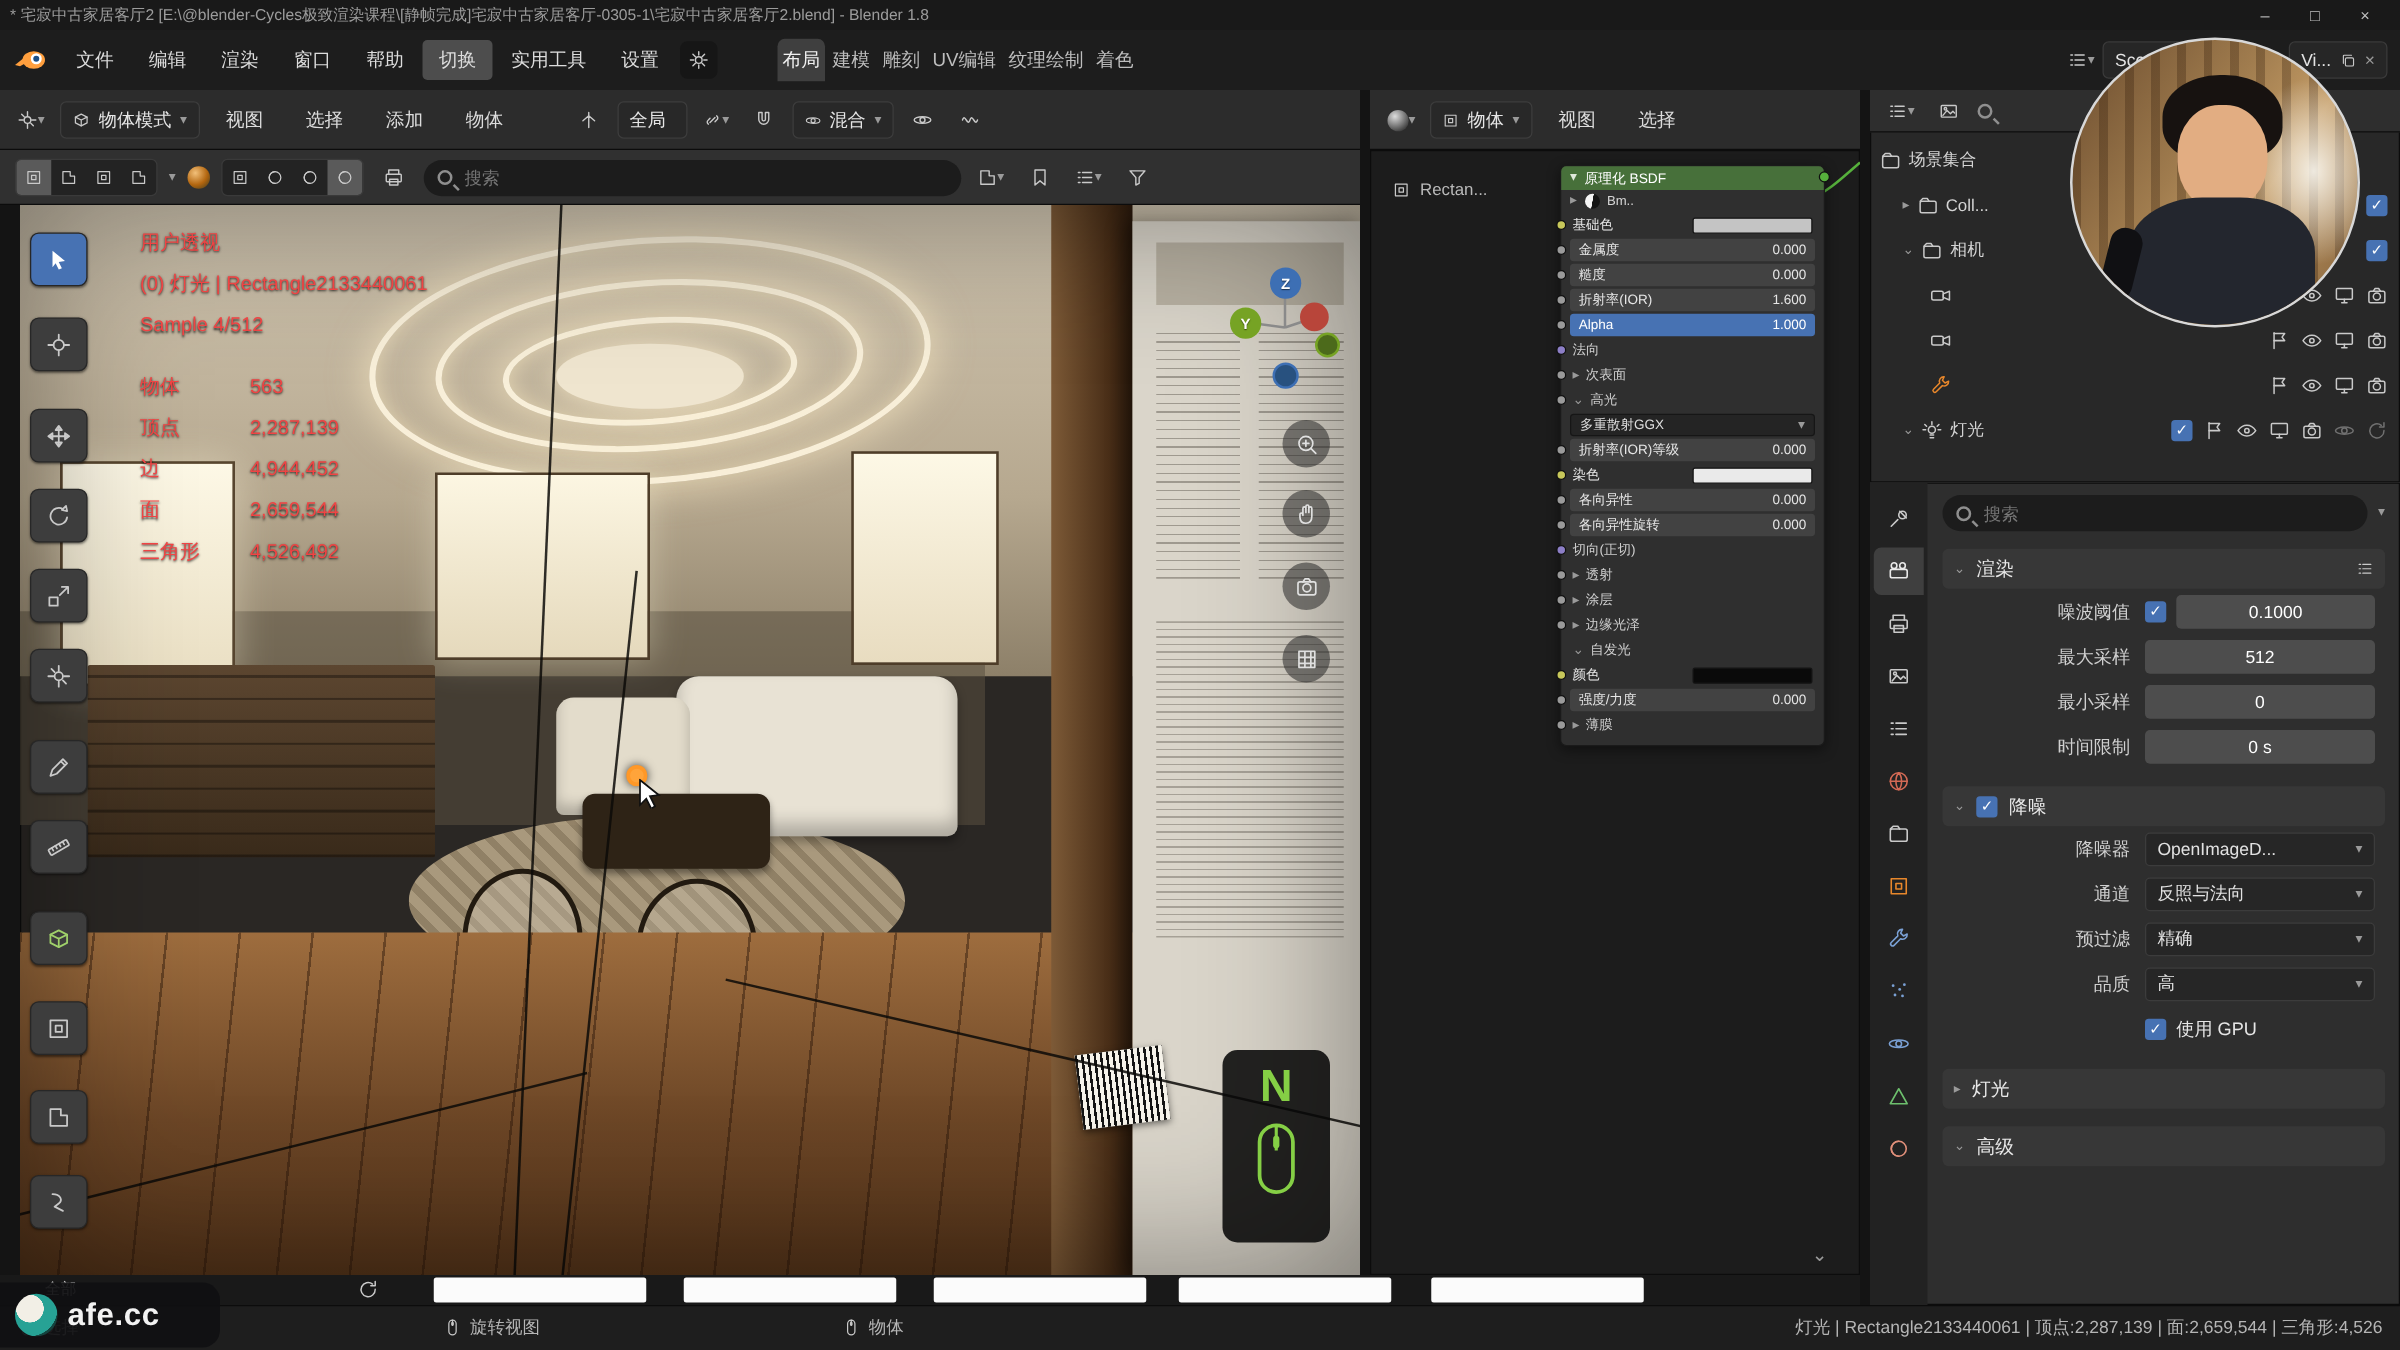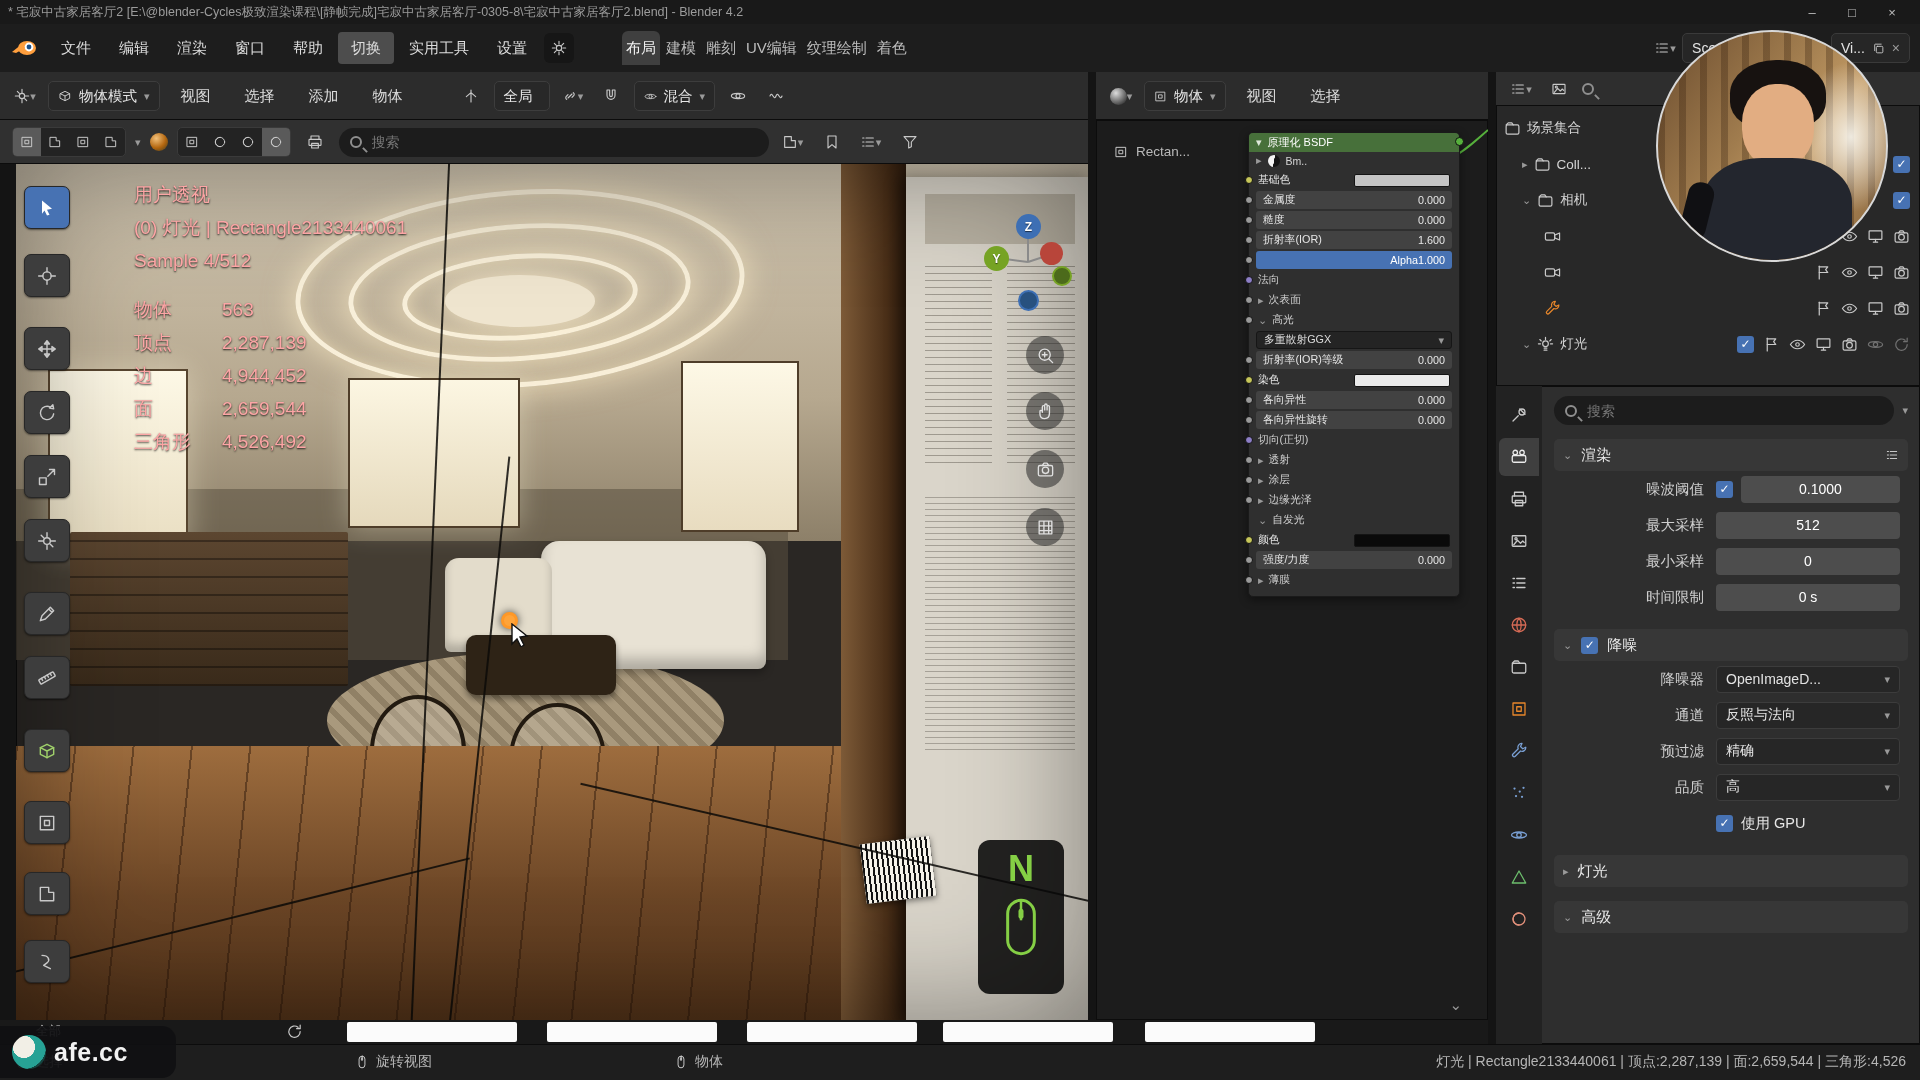--- a/index.html
+++ b/index.html
@@ -42,42 +42,42 @@
   .tbtn{position:absolute;left:8px;width:46px;height:43px;background:#3d3d3d;border:1px solid #272727;border-radius:7px;
     display:flex;align-items:center;justify-content:center;box-shadow:0 1px 2px rgba(0,0,0,.5);}
   .tbtn.active{background:#4772b3;}
   .tbtn .ic{width:20px;height:20px;}
   
   #viewport{left:16px;top:164px;width:1072px;height:856px;background:#2a2724;overflow:hidden;}
   .sc{position:absolute;}
   .ring{position:absolute;border:5px solid #f8efd9;border-radius:50%;transform:rotate(-4deg);
     box-shadow:0 0 26px 6px rgba(255,240,200,.5), inset 0 0 16px rgba(255,238,195,.55);}
   .wire{position:absolute;background:rgba(12,10,8,.85);}
-  .vp-overlay{position:absolute;left:96px;top:14px;color:#fca5a5;font-size:19px;text-shadow:0 1px 2px rgba(0,0,0,.85);line-height:33px;margin-left:22px;}
+  .vp-overlay{position:absolute;left:96px;top:14px;color:#ef4444;font-size:16px;text-shadow:0 1px 2px rgba(0,0,0,.85);line-height:33px;}
   .vp-overlay .stats{display:grid;grid-template-columns:88px auto;margin-top:16px;}
   .navball{position:absolute;border-radius:50%;display:flex;align-items:center;justify-content:center;
     color:#fff;font-size:12px;font-weight:bold;text-shadow:0 1px 1px rgba(0,0,0,.6);}
   .vbtn{position:absolute;width:38px;height:38px;border-radius:50%;background:rgba(40,40,40,.55);
     display:flex;align-items:center;justify-content:center;}
   .vbtn .ic{width:19px;height:19px;stroke:#e0e0e0;}
   #screencast{position:absolute;left:962px;top:676px;width:86px;height:154px;background:rgba(8,8,8,.88);
     border-radius:12px;display:flex;flex-direction:column;align-items:center;padding-top:8px;gap:6px;}
   .sc-key{font-size:36px;font-weight:bold;}
   
   #shaderh{left:1096px;top:72px;width:392px;height:48px;background:#2c2c2c;display:flex;align-items:center;gap:8px;padding:0 10px;box-shadow:inset 0 -1px 0 #0c0c0c;}
   #shader{left:1096px;top:120px;width:392px;height:900px;background:#1c1c1c;}
   .crumb{position:absolute;left:18px;top:24px;display:flex;align-items:center;gap:8px;color:#b9b9b9;font-size:13.5px;}
   #node{position:absolute;left:152px;top:12px;width:212px;background:#2f2f2f;border-radius:5px;border:1px solid #1a1a1a;box-shadow:0 3px 10px rgba(0,0,0,.45);padding-bottom:5px;}
   #node .nhead{height:19px;border-radius:4px 4px 0 0;display:flex;align-items:center;gap:6px;padding:0 7px;color:#fff;font-size:11px;}
   #node .nsub{height:17px;display:flex;align-items:center;gap:6px;padding:0 7px;color:#d6d6d6;font-size:10.5px;}
   .half-sphere{width:12px;height:12px;border-radius:50%;background:linear-gradient(100deg,#f4f4f4 49%,#141414 51%);flex:none;}
   .nrow{position:relative;height:18px;margin:2px 7px;display:flex;align-items:center;font-size:10.8px;color:#e6e6e6;}
   .nrow .socket{position:absolute;left:-11px;width:8px;height:8px;border-radius:50%;border:1px solid #101010;}
   .nrow.k-slider{background:#424242;border-radius:3px;padding:0 7px;justify-content:space-between;}
-  .nrow.k-slider-active{background:#4772b3;border-radius:3px;padding:0 7px;justify-content:flex-end;color:#fff;}
+  .nrow.k-slider-active{background:#4772b3;border-radius:3px;padding:0 7px;justify-content:space-between;color:#fff;}
   .nrow.k-dropdown{background:#242424;border:1px solid #161616;border-radius:3px;padding:0 7px;justify-content:space-between;color:#dcdcdc;}
   .nrow.k-plain,.nrow.k-collapse,.nrow.k-expand{padding:0 2px;gap:5px;color:#cfcfcf;}
   .nrow.k-swatch{padding:0 2px;justify-content:space-between;}
   .swatch{width:96px;height:13px;border-radius:2px;border:1px solid #141414;}
   .nwire{position:absolute;stroke:#56b03c;stroke-width:2;fill:none;}
   
   #outliner{left:1496px;top:72px;width:424px;height:314px;background:#282828;}
   #outliner .ohead{height:34px;background:#2e2e2e;display:flex;align-items:center;gap:8px;padding:0 10px;box-shadow:inset 0 -1px 0 #0c0c0c;}
   .orow{height:36px;display:flex;align-items:center;gap:6px;padding-right:10px;color:#d4d4d4;font-size:13.5px;}
   .orow .ic{width:17px;height:17px;}
@@ -284,21 +284,21 @@
         <path d="M12 4l9 16H3z"></path>
       </symbol>
     <symbol id="s-matball" viewBox="0 0 24 24">
         <circle cx="12" cy="12" r="8"></circle>
         <path d="M12 4a8 8 0 0 0 0 16"></path>
       </symbol>
   </defs>
 </svg>
 
 <div id="titlebar" class="abs">
-  <span>* 宅寂中古家居客厅2 [E:\@blender-Cycles极致渲染课程\[静帧完成]宅寂中古家居客厅-0305-8\宅寂中古家居客厅2.blend] - Blender 4.2</span>
+  <span>* 宅寂中古家居客厅2 [E:\@blender-Cycles极致渲染课程\[静帧完成]宅寂中古家居客厅-0305-1\宅寂中古家居客厅2.blend] - Blender 1.8</span>
   <span class="spacer"></span>
   <span class="winbtn">–</span>
   <span class="winbtn">□</span>
   <span class="winbtn">×</span>
 </div>
 
 <div id="menubar" class="abs">
   <svg class="blogo" viewBox="0 0 30 22">
     <ellipse cx="17" cy="11" rx="9" ry="7" fill="#ff9f3e"></ellipse>
       <circle cx="19" cy="10" r="4.4" fill="#fff"></circle>

